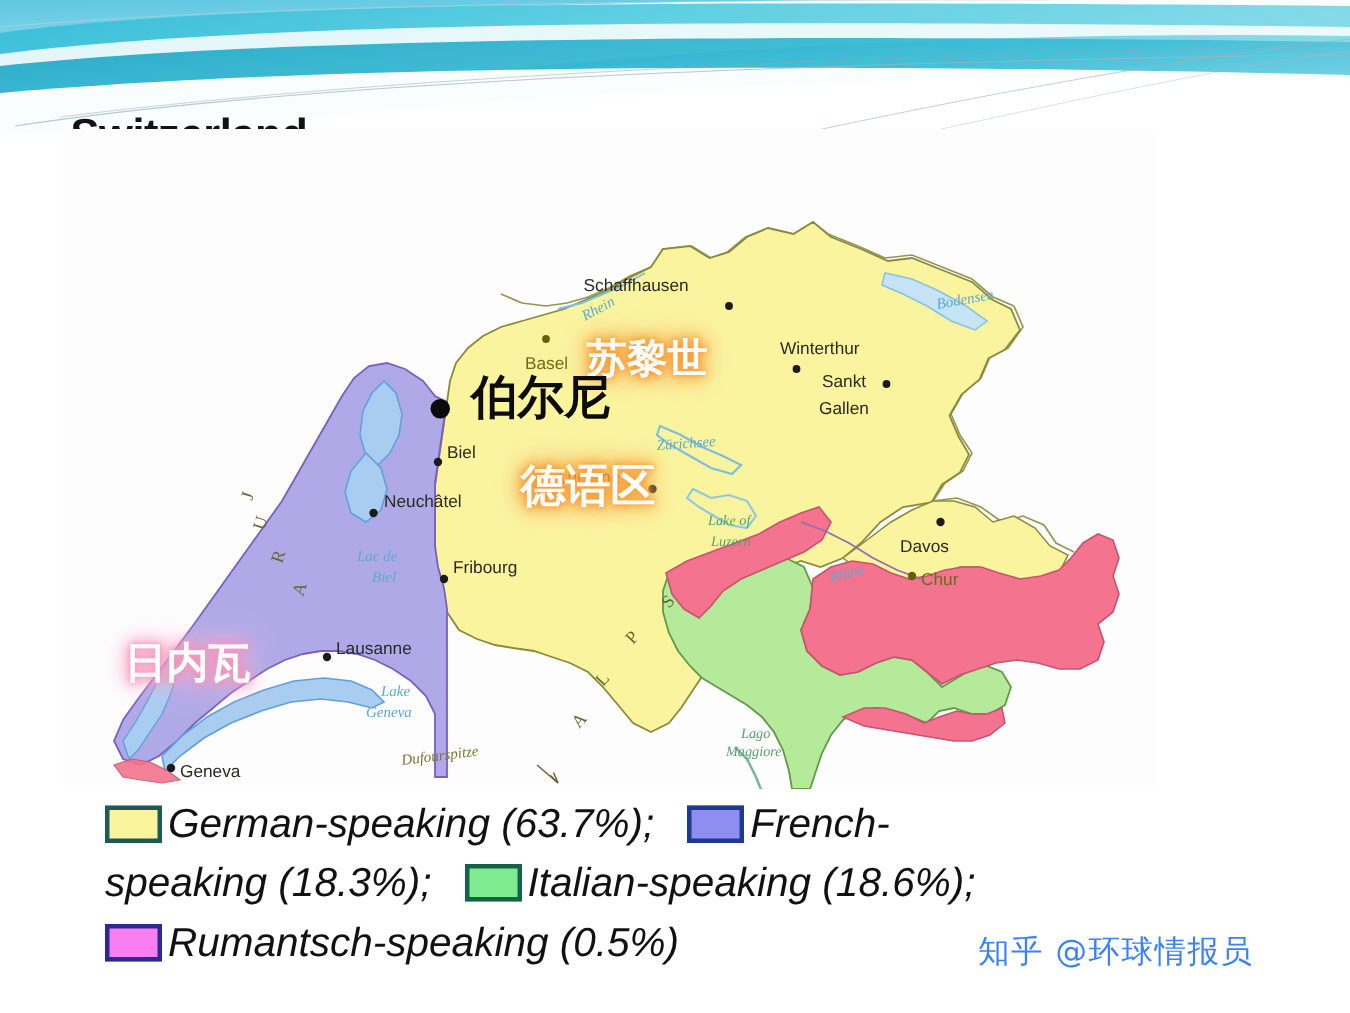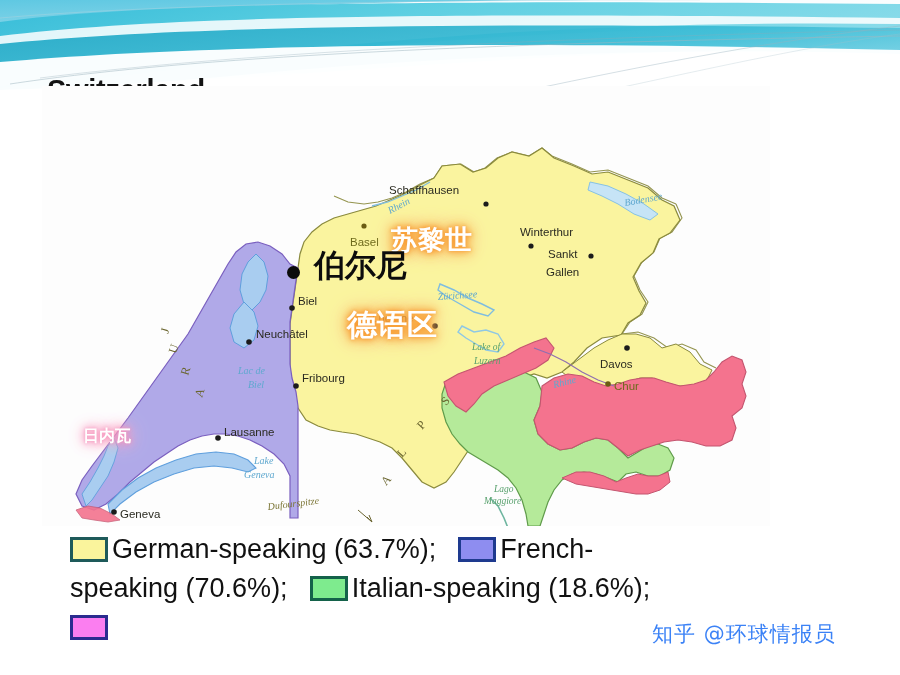--- a/index.html
+++ b/index.html
@@ -121,20 +121,21 @@
 
   
   #legend {
     position: absolute;
     left: 70px;
     top: 530px;
     width: 700px;
     font-size: 27px;
     color: #111111;
     line-height: 1.42;
+    font-style: italic;
   }
   #legend .row { white-space: nowrap; }
   .sw {
     display: inline-block;
     width: 38px;
     height: 25px;
     vertical-align: -3px;
     border: 3px solid #1e3a5f;
     box-sizing: border-box;
     margin-right: 4px;
@@ -370,30 +371,30 @@
     </svg>
 
     <div class="cn-label cn-glow-orange" style="left:349px; top:140px; font-size:27px;">苏黎世</div>
 
     <div id="bern-dot" style="left:245px; top:180px;"></div>
     <div class="cn-label" id="lbl-bern" style="left:272px; top:164px; font-size:31px;">伯尔尼</div>
 
 
     <div class="cn-label cn-glow-orange" style="left:270px; top:224px; font-size:30px;padding-left:35px;">德语区</div>
 
-    <div class="cn-label cn-glow-pink" style="left:41px; top:342px; font-size:16px;">日内瓦</div>
+    <div class="cn-label cn-glow-pink" style="left:41px; top:342px; font-size:28px;">日内瓦</div>
   </div>
 
   <div id="legend">
     <div class="row">
       <span class="sw" style="background:#faf49c; border-color:#1e5a5a;"></span><span class="lg-txt">German-speaking (63.7%);</span><span class="sw sw-gap" style="background:#8e8df0; border-color:#1e3a8f;"></span><span class="lg-txt">French-</span>
     </div>
     <div class="row">
-      <span class="lg-txt">speaking (70.6%);</span><span class="sw sw-gap" style="background:#7eeb8e; border-color:#14624a;"></span><span class="lg-txt">Italian-speaking (18.6%);</span>
+      <span class="lg-txt">speaking (18.3%);</span><span class="sw sw-gap" style="background:#7eeb8e; border-color:#14624a;"></span><span class="lg-txt">Italian-speaking (18.6%);</span>
     </div>
     <div class="row">
-      <span class="sw" style="background:#fb7ef0; border-color:#2b2b8f;"></span>
+      <span class="sw" style="background:#fb7ef0; border-color:#2b2b8f;"></span><span class="lg-txt">Rumantsch-speaking (0.5%)</span>
     </div>
   </div>
 
   <div id="watermark">知乎 @环球情报员</div>
 
 </div>
 
 </body></html>

